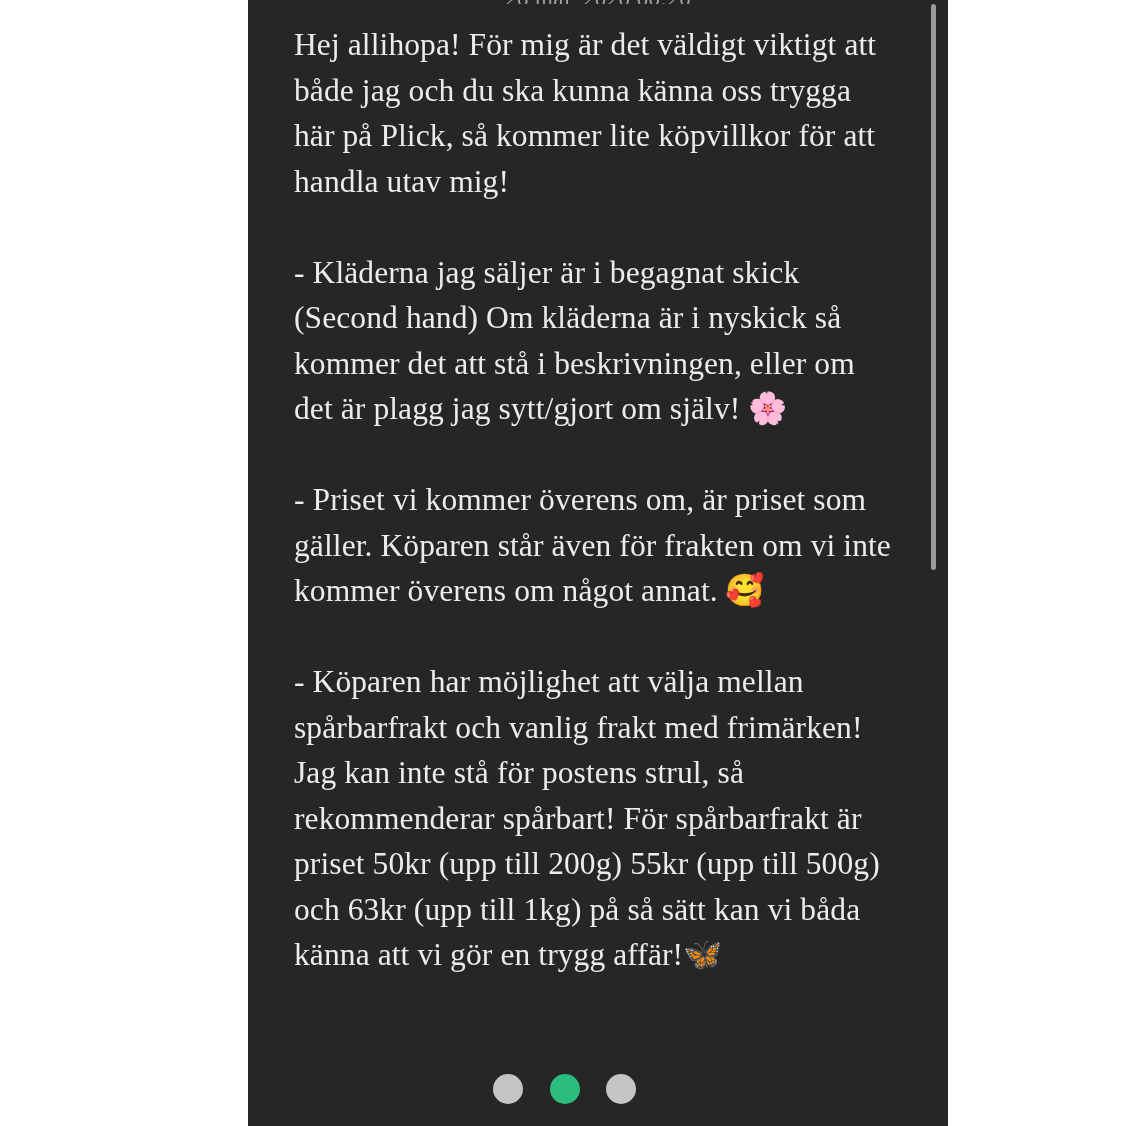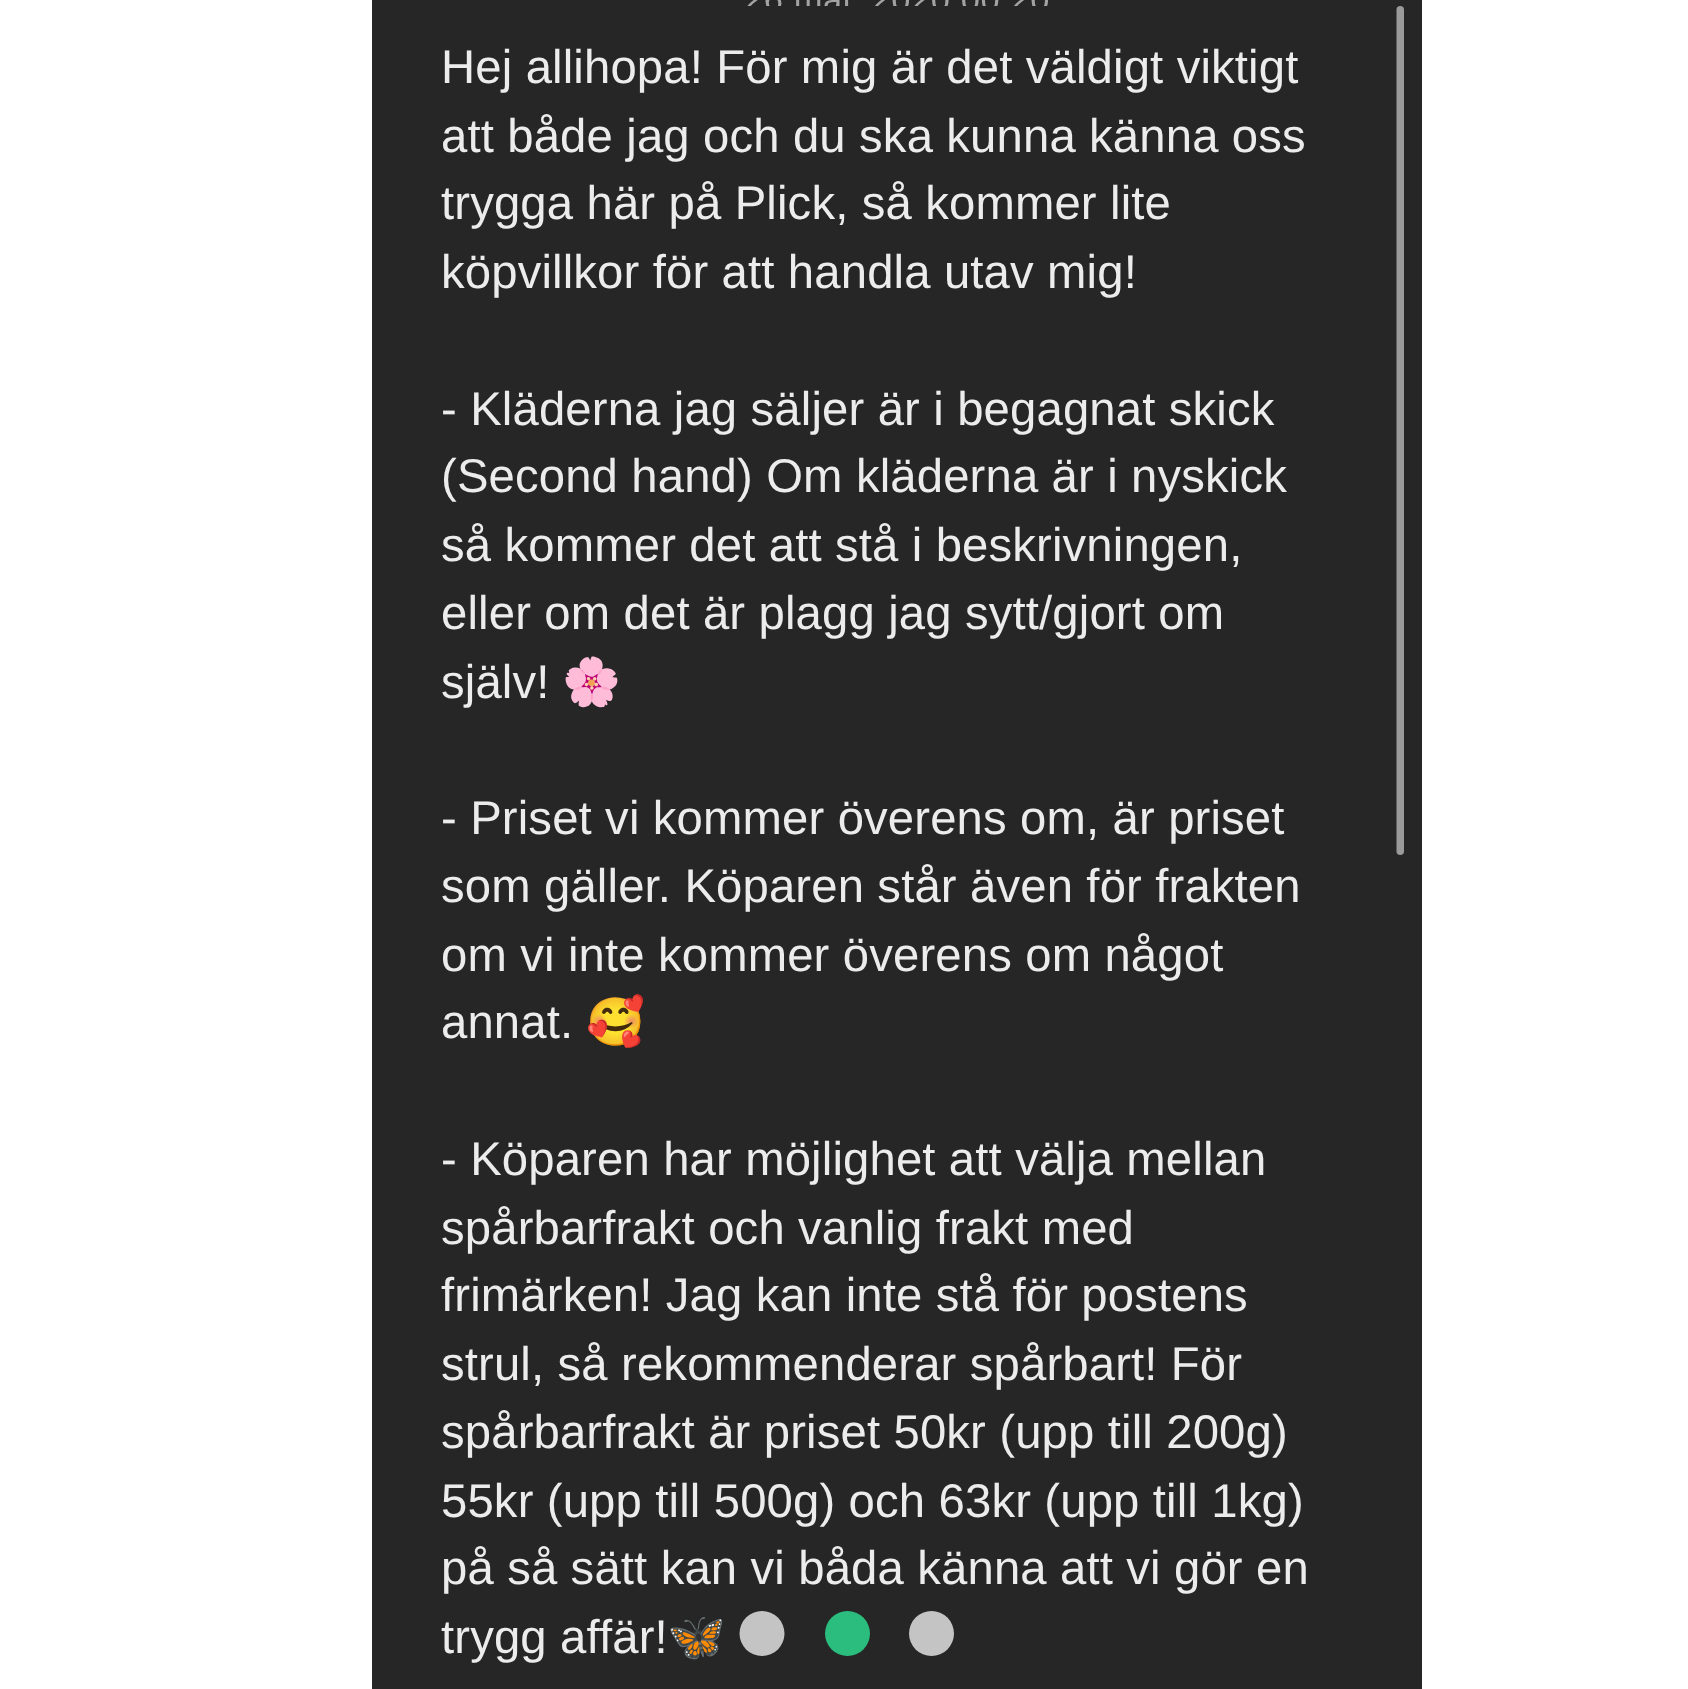--- a/index.html
+++ b/index.html
@@ -28,20 +28,21 @@
     height: 1126px;
     background: #262626;
     overflow: hidden;
   }
   .panel-inner {
     position: absolute;
     left: 0;
     top: 0;
     width: 700px;
     height: 800px;
+    font-family: Liberation Serif, serif;
   }
   
   .timestamp {
     position: absolute;
     left: 0;
     top: -14px;
     width: 700px;
     text-align: center;
     color: #b9b9b9;
     font-size: 23px;

